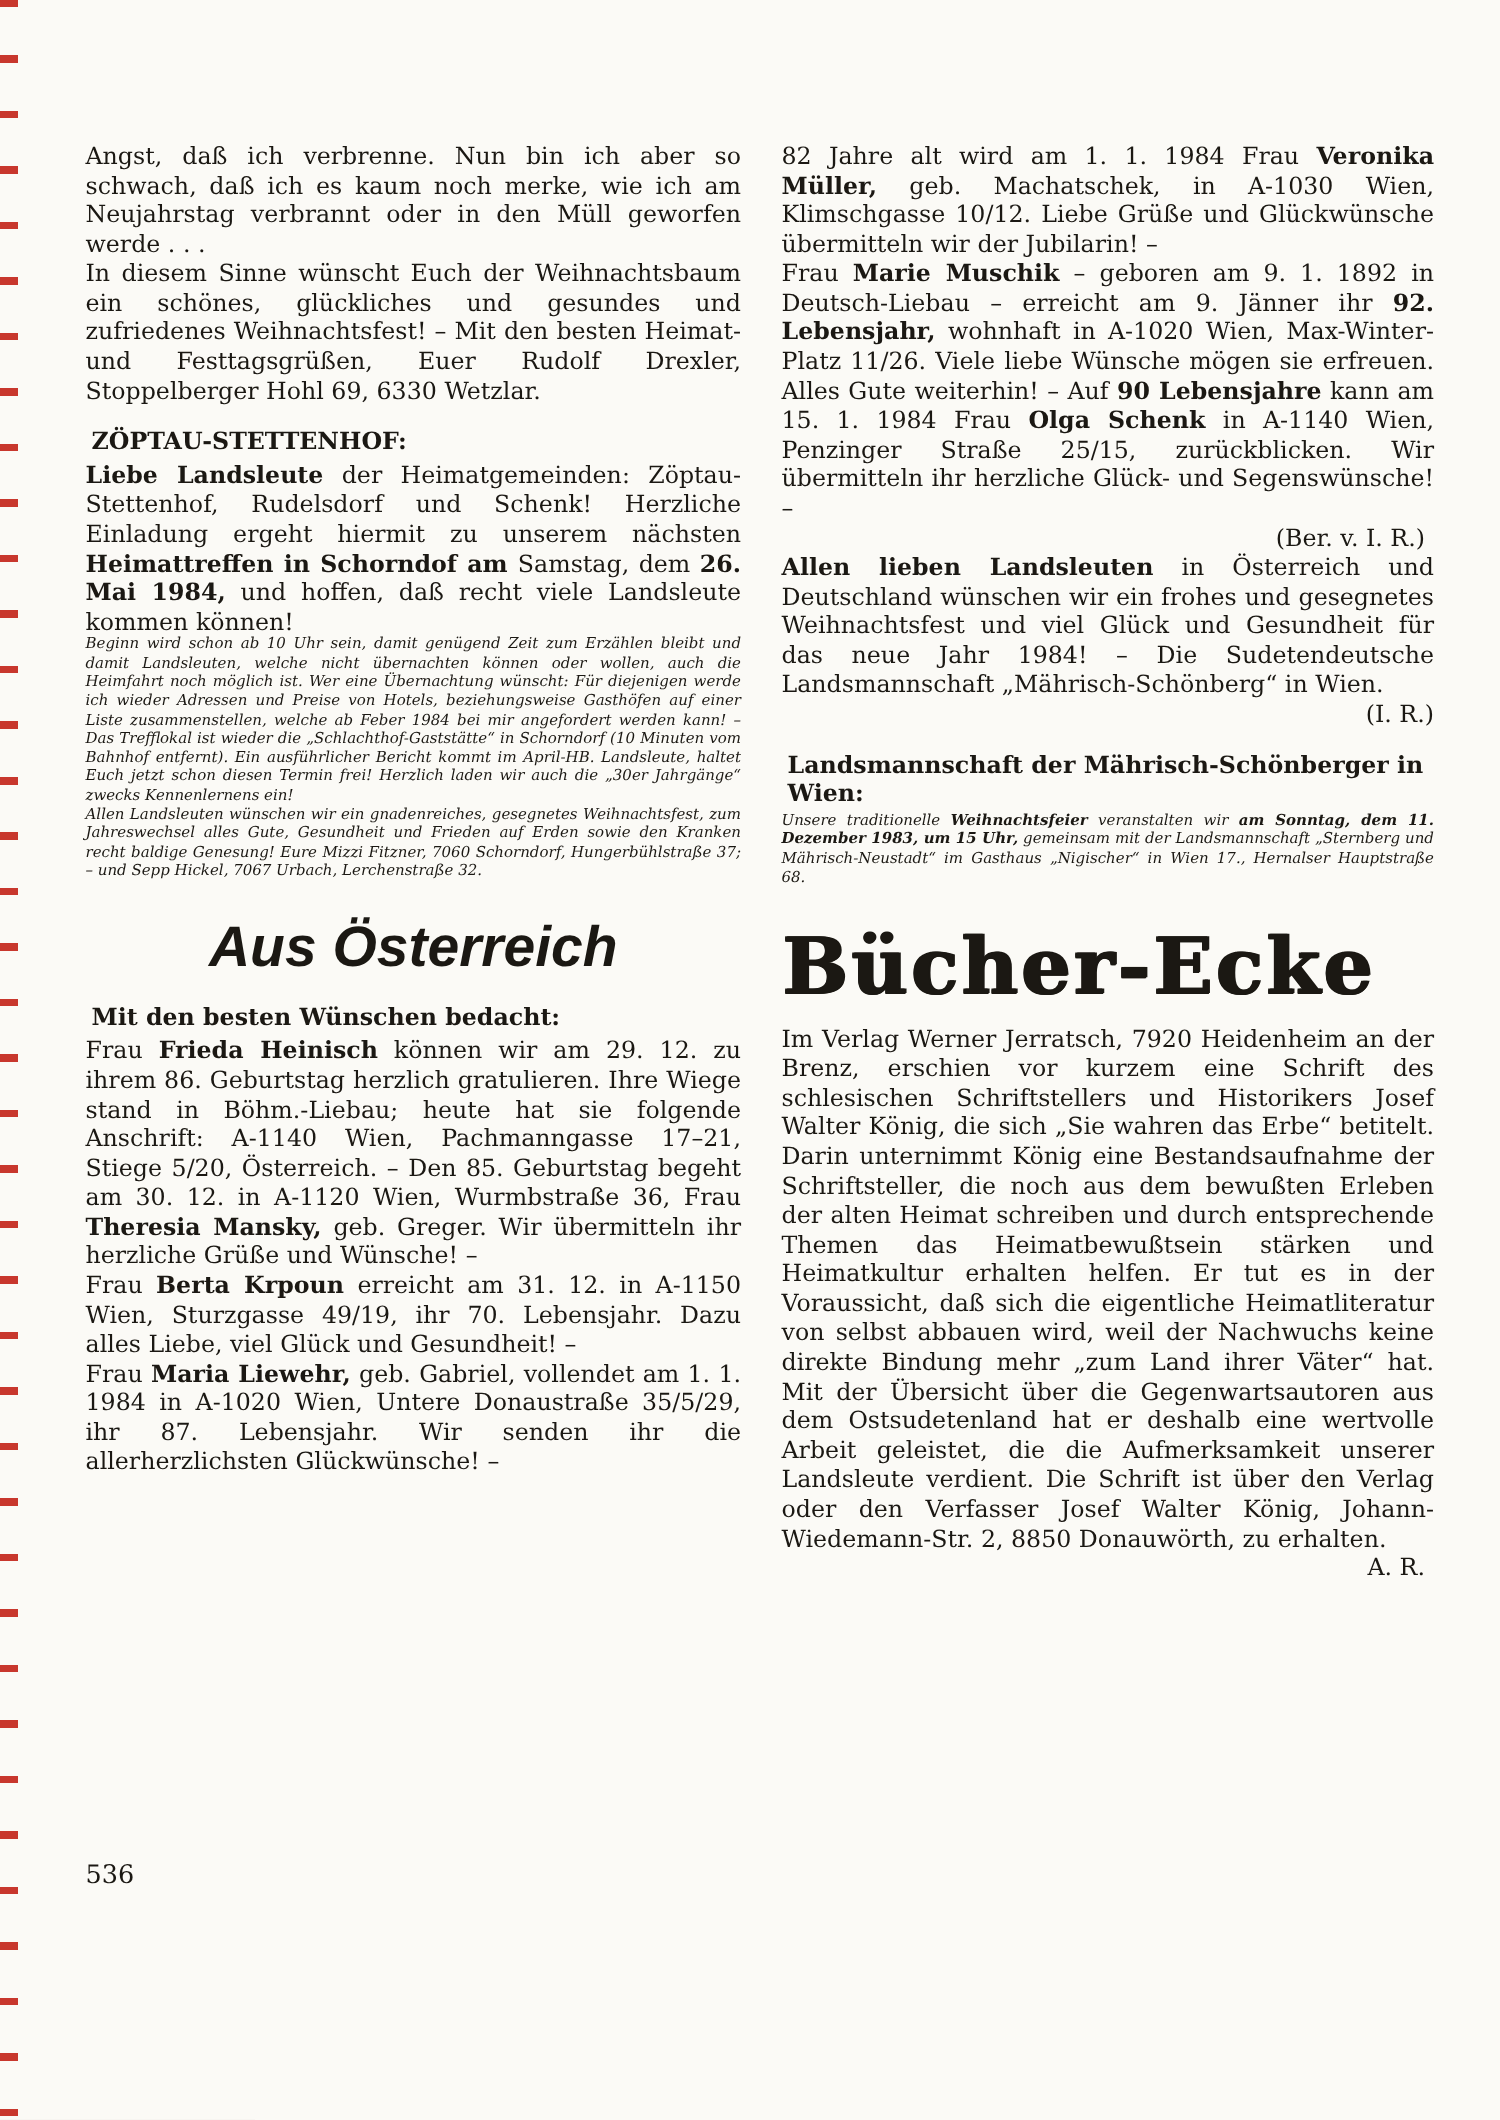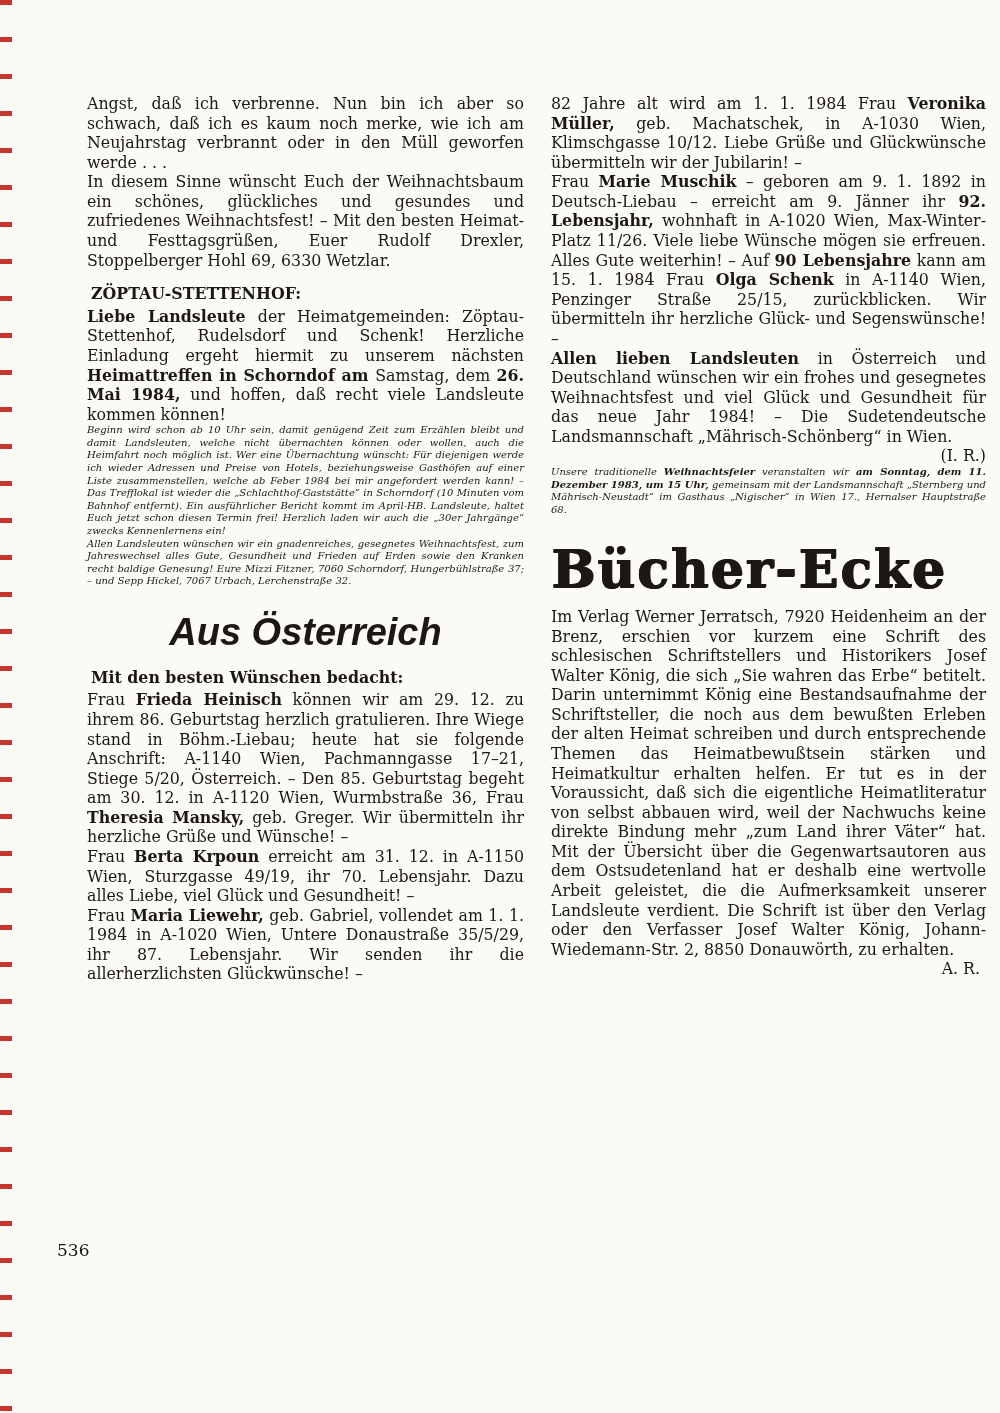--- a/index.html
+++ b/index.html
@@ -9,21 +9,21 @@
     color: #1b1813;
     background: #e9e7e1;
   }
   .page {
     position: relative;
     width: 1000px;
     height: 1413px;
     margin: 0 auto;
     background: #fbfaf6;
     overflow: hidden;
-    padding: 94px 44px 0 87px;
+    padding: 94px 44px 0 57px;
   }
   .reg-marks {
     position: absolute;
     left: 0; top: 0;
     width: 12px; height: 100%;
     background: repeating-linear-gradient(
       180deg,
       var(--accent-red, #c8372d) 0px,
       var(--accent-red, #c8372d) 5px,
       transparent 5px,
@@ -85,21 +85,23 @@
         <div class="blk display-fraktur"><span>Aus Österreich</span></div>
         <div class="blk h"><span class="bold">Mit den besten Wünschen bedacht:</span></div>
         <div class="blk p"><span>Frau </span><span class="bold">Frieda Heinisch</span><span> können wir am 29. 12. zu ihrem 86. Geburtstag herzlich gratulieren. Ihre Wiege stand in Böhm.-Liebau; heute hat sie folgende Anschrift: A-1140 Wien, Pachmanngasse 17–21, Stiege 5/20, Österreich. – Den 85. Geburtstag begeht am 30. 12. in A-1120 Wien, Wurmbstraße 36, Frau </span><span class="bold">Theresia Mansky,</span><span> geb. Greger. Wir übermitteln ihr herzliche Grüße und Wünsche! –</span></div>
         <div class="blk p"><span>Frau </span><span class="bold">Berta Krpoun</span><span> erreicht am 31. 12. in A-1150 Wien, Sturzgasse 49/19, ihr 70. Lebensjahr. Dazu alles Liebe, viel Glück und Gesundheit! –</span></div>
         <div class="blk p"><span>Frau </span><span class="bold">Maria Liewehr,</span><span> geb. Gabriel, vollendet am 1. 1. 1984 in A-1020 Wien, Untere Donaustraße 35/5/29, ihr 87. Lebensjahr. Wir senden ihr die allerherzlichsten Glückwünsche! –</span></div>
       </div>
 
     <div class="col-right">
         <div class="blk p"><span>82 Jahre alt wird am 1. 1. 1984 Frau </span><span class="bold">Veronika Müller,</span><span> geb. Machatschek, in A-1030 Wien, Klimschgasse 10/12. Liebe Grüße und Glückwünsche übermitteln wir der Jubilarin! –</span></div>
         <div class="blk p"><span>Frau </span><span class="bold">Marie Muschik</span><span> – geboren am 9. 1. 1892 in Deutsch-Liebau – erreicht am 9. Jänner ihr </span><span class="bold">92. Lebensjahr,</span><span> wohnhaft in A-1020 Wien, Max-Winter-Platz 11/26. Viele liebe Wünsche mögen sie erfreuen. Alles Gute weiterhin! – Auf </span><span class="bold">90 Lebensjahre</span><span> kann am 15. 1. 1984 Frau </span><span class="bold">Olga Schenk</span><span> in A-1140 Wien, Penzinger Straße 25/15, zurückblicken. Wir übermitteln ihr herzliche Glück- und Segenswünsche! –</span></div>
+        <div class="blk right"><span>(Ber. v. I. R.)</span></div>
         <div class="blk p"><span class="bold">Allen lieben Landsleuten</span><span> in Österreich und Deutschland wünschen wir ein frohes und gesegnetes Weihnachtsfest und viel Glück und Gesundheit für das neue Jahr 1984! – Die Sudetendeutsche Landsmannschaft „Mährisch-Schönberg“ in Wien. </span><span class="push-right">(I. R.)</span></div>
+        <div class="blk h"><span class="bold">Landsmannschaft der Mährisch-Schönberger in Wien:</span></div>
         <div class="blk ps"><span>Unsere traditionelle </span><span class="bold">Weihnachtsfeier</span><span> veranstalten wir </span><span class="bold">am Sonntag, dem 11. Dezember 1983, um 15 Uhr,</span><span> gemeinsam mit der Landsmannschaft „Sternberg und Mährisch-Neustadt“ im Gasthaus „Nigischer“ in Wien 17., Hernalser Hauptstraße 68.</span></div>
         <div class="blk display-fat"><span>Bücher-Ecke</span></div>
         <div class="blk p"><span>Im Verlag Werner Jerratsch, 7920 Heidenheim an der Brenz, erschien vor kurzem eine Schrift des schlesischen Schriftstellers und Historikers Josef Walter König, die sich „Sie wahren das Erbe“ betitelt. Darin unternimmt König eine Bestandsaufnahme der Schriftsteller, die noch aus dem bewußten Erleben der alten Heimat schreiben und durch entsprechende Themen das Heimatbewußtsein stärken und Heimatkultur erhalten helfen. Er tut es in der Voraussicht, daß sich die eigentliche Heimatliteratur von selbst abbauen wird, weil der Nachwuchs keine direkte Bindung mehr „zum Land ihrer Väter“ hat. Mit der Übersicht über die Gegenwartsautoren aus dem Ostsudetenland hat er deshalb eine wertvolle Arbeit geleistet, die die Aufmerksamkeit unserer Landsleute verdient. Die Schrift ist über den Verlag oder den Verfasser Josef Walter König, Johann-Wiedemann-Str. 2, 8850 Donauwörth, zu erhalten.</span></div>
         <div class="blk right"><span>A. R.</span></div>
       </div>
   </div>
 
   <div class="page-number">536</div>
 </div>
 

